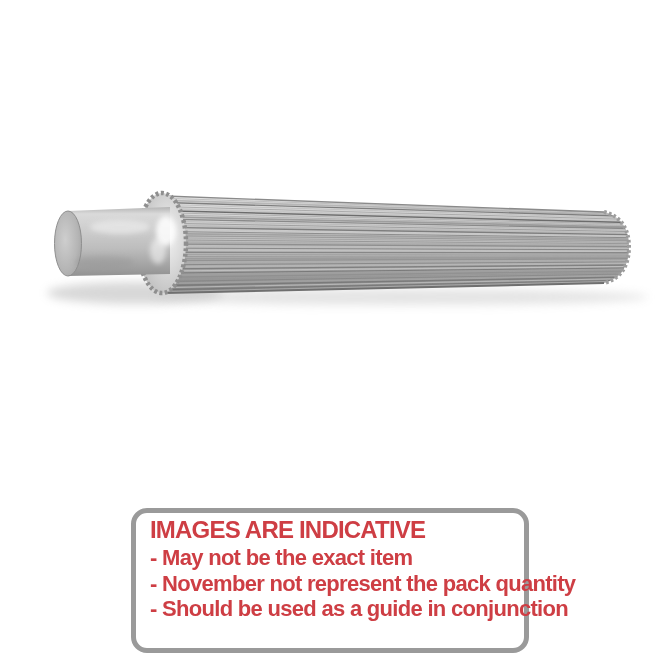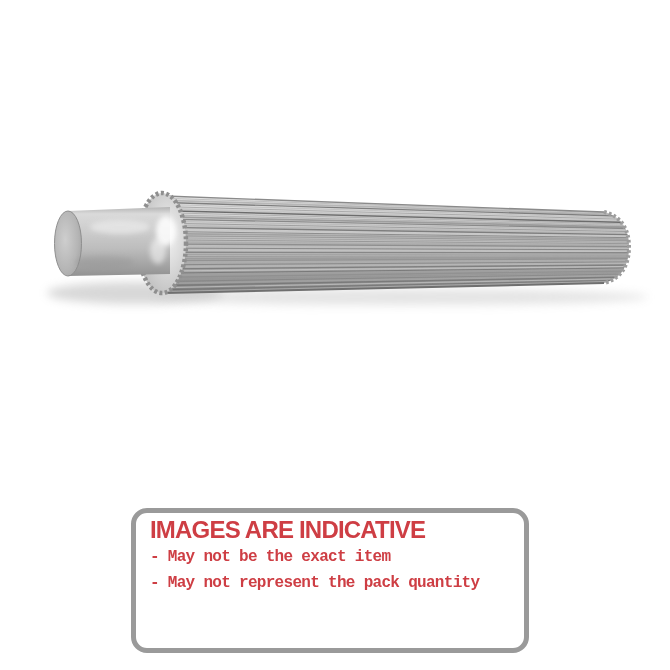--- a/index.html
+++ b/index.html
@@ -35,25 +35,24 @@
     color: var(--disclaimer_text, #ce3e44);
     font-weight: bold;
   }
   .disclaimer .title {
     font-size: 24px;
     line-height: 30px;
     letter-spacing: -0.8px;
     white-space: nowrap;
   }
   .disclaimer .line {
-    font-size: 16px;
+    font-size: 22px;
     line-height: 25.5px;
     letter-spacing: -0.7px;
     white-space: nowrap;
-    font-family: Liberation Mono, monospace;
   }
   .disclaimer .line.indent {
     padding-left: 9px;
   }
 </style>
 </head>
 <body>
 
 <svg class="photo-svg" viewBox="0 0 670 670" aria-hidden="true">
   <defs>
@@ -165,14 +164,15 @@
     <ellipse cx="120" cy="227" rx="30" ry="7" fill="#ebebeb" opacity="0.7" filter="url(#soft2)"></ellipse>
     <ellipse cx="104" cy="262" rx="30" ry="6" fill="#8f8f8f" opacity="0.30" filter="url(#soft2)"></ellipse>
     <ellipse cx="166" cy="231" rx="10" ry="15" fill="#ffffff" opacity="0.85" filter="url(#soft2)"></ellipse>
     <ellipse cx="158" cy="251" rx="8" ry="13" fill="#ffffff" opacity="0.5" filter="url(#soft2)"></ellipse>
   </g>
 </svg>
 
 <div class="disclaimer">
   <div class="title">IMAGES ARE INDICATIVE</div>
   <div class="line">- May not be the exact item</div>
-  <div class="line">- May not represent the pack quantity</div>
+  <div class="line">- November not represent the pack quantity</div>
+  <div class="line">- Should be used as a guide in conjunction</div>
 </div>
 
 </body></html>

